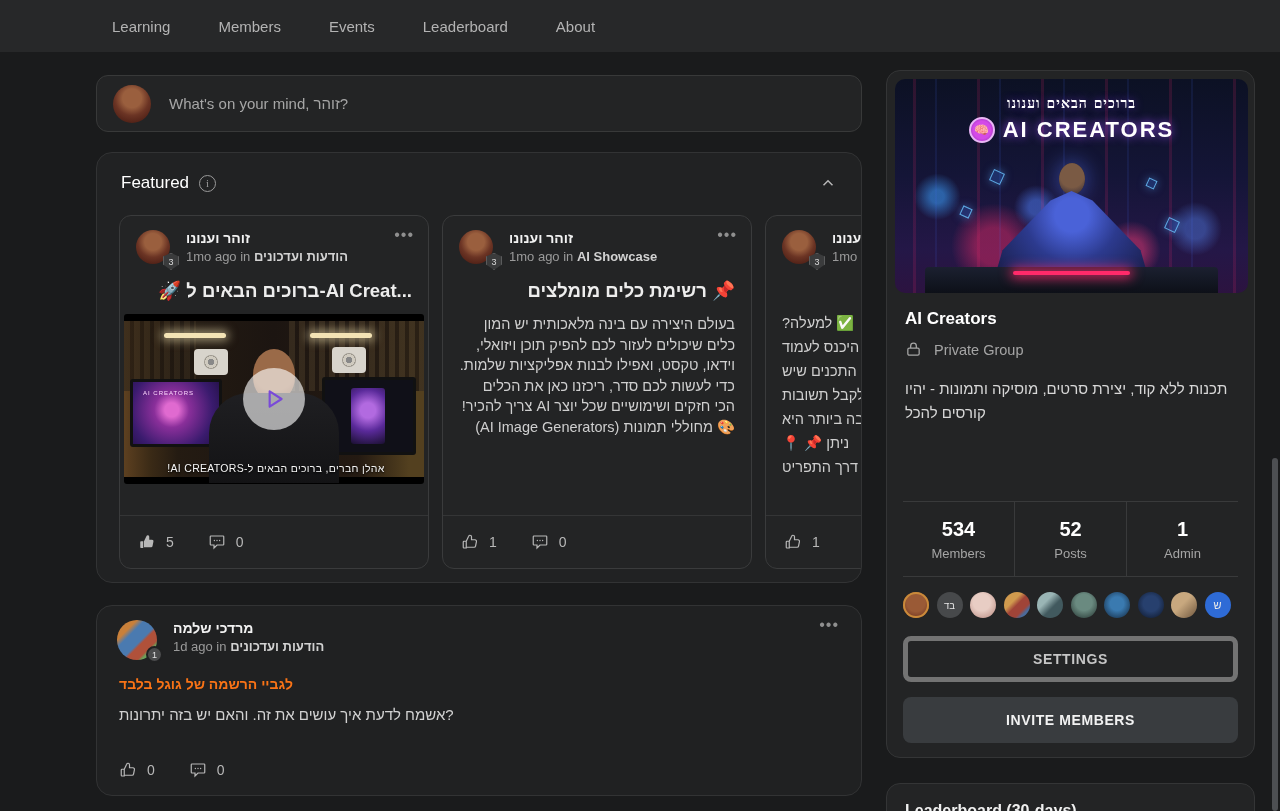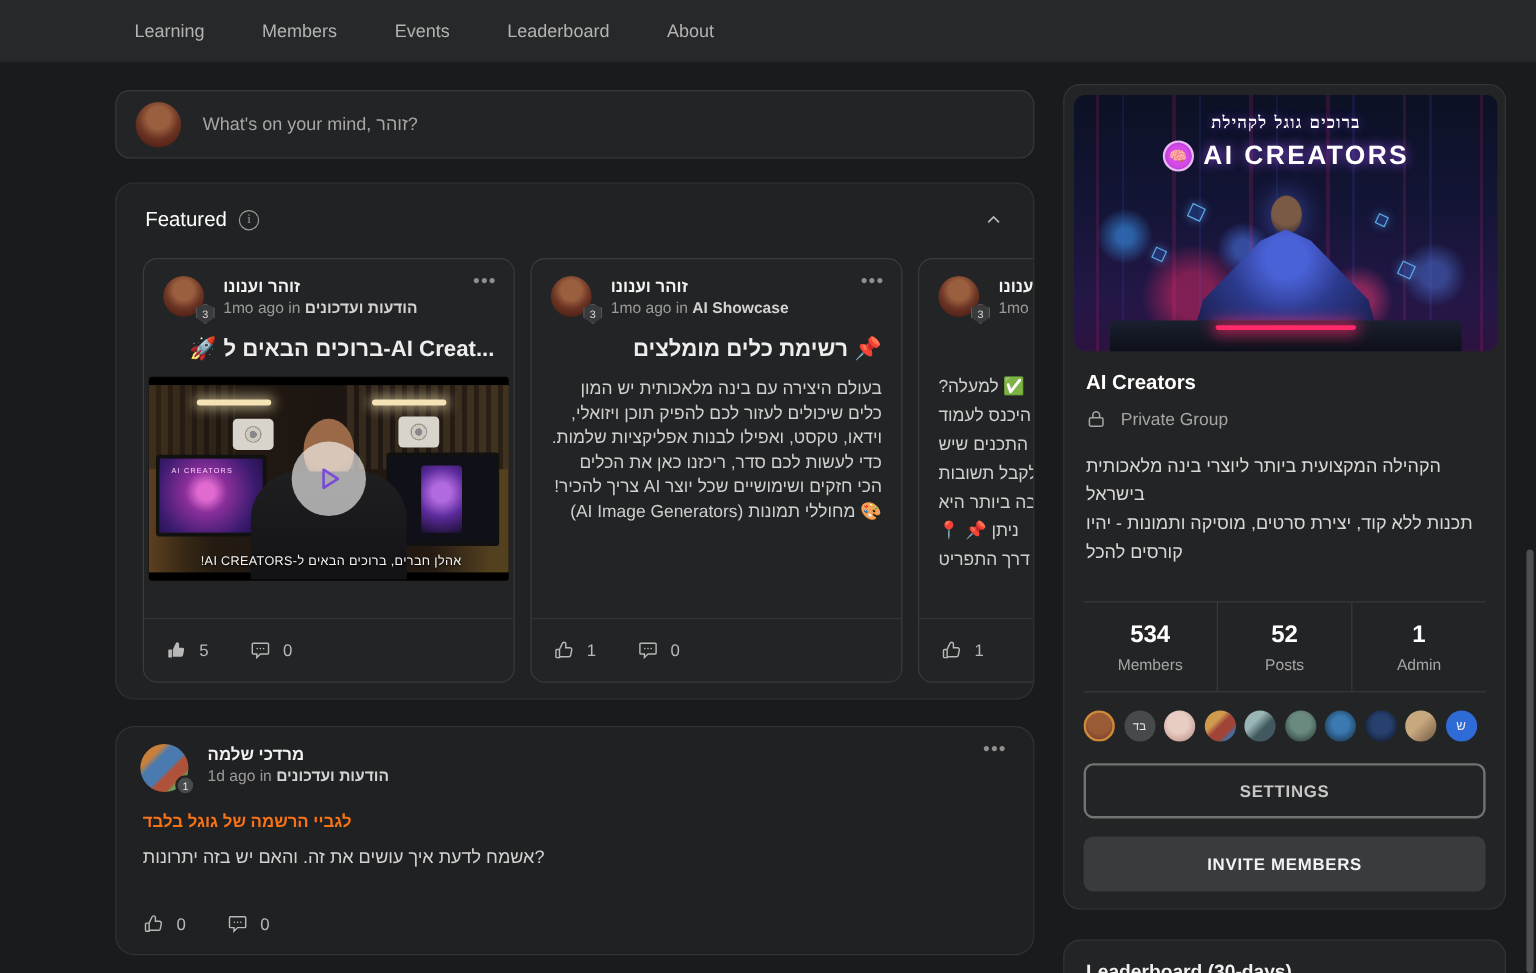--- a/index.html
+++ b/index.html
@@ -115,21 +115,21 @@
   .sa3 { background:radial-gradient(circle at 45% 40%,#e8cdc4 0 40%,#b5857c 100%); }
   .sa4 { background:linear-gradient(135deg,#d09a4e 0 35%,#a04438 50% 70%,#4a6a9a 80%); }
   .sa5 { background:linear-gradient(135deg,#9ab5b5 0 35%,#41595e 60% 100%); }
   .sa6 { background:radial-gradient(circle at 50% 40%,#6a8a80 0 40%,#22312e 100%); }
   .sa7 { background:radial-gradient(circle at 50% 45%,#3a7ab0 0 35%,#122439 100%); }
   .sa8 { background:radial-gradient(circle at 50% 45%,#27406e 0 40%,#0c1424 100%); }
   .sa9 { background:linear-gradient(135deg,#c8a87f 0 45%,#6e563e 100%); }
   .sa10 { background:#2e6bd6; font-size:11px; }
 
   .btn { position:absolute; left:16px; right:16px; height:46px; border-radius:8px; display:flex; align-items:center; justify-content:center; font-size:14px; font-weight:700; letter-spacing:.6px; cursor:pointer; }
-  .btn-settings { top:565px; border:2px solid #737373; color:#c6c6c6; background:transparent; }
+  .btn-settings { top:565px; border:5px solid #737373; color:#c6c6c6; background:transparent; }
   .btn-invite { top:626px; background:#393c3f; color:#f2f2f2; }
 
   .lb-card { position:absolute; top:713px; left:0; width:369px; height:98px; }
   .lb-title { padding:18px 18px 0 18px; font-size:16px; font-weight:700; color:#f0f0f0; }
 
   .scrollbar-thumb { position:absolute; right:2px; top:458px; width:6px; height:353px; border-radius:3px; background:#4d4f52; }
 
   svg { display:block; }
 </style>
 </head>
@@ -308,39 +308,38 @@
     <div class="cover">
       <div class="streaks"></div>
       <div class="cube" style="left:96px;top:92px;"></div>
       <div class="cube" style="left:66px;top:128px;width:10px;height:10px;"></div>
       <div class="cube" style="right:92px;top:100px;width:9px;height:9px;"></div>
       <div class="cube" style="right:70px;top:140px;"></div>
       <div class="cov-fig-head"></div>
       <div class="cov-fig-body"></div>
       <div class="cov-desk"></div>
       <div class="cov-kb"></div>
-      <div class="cover-welcome">ברוכים גוגל לקהילת</div>
+      <div class="cover-welcome">ברוכים הבאים וענונו</div>
       <div class="cover-brandrow">
         <div class="brain-badge">🧠</div>
         <div class="cover-brand">AI CREATORS</div>
       </div>
     </div>
 
     <div class="group-name">AI Creators</div>
 
     <div class="privacy">
       <svg width="17" height="17" viewBox="0 0 24 24" fill="none" stroke="#a5a5a5" stroke-width="1.8">
           <rect x="4" y="10" width="16" height="10" rx="2"></rect>
           <path d="M8 10V7a4 4 0 0 1 8 0v3"></path>
         </svg>
       <span>Private Group</span>
     </div>
 
     <div class="desc">
-      <div>הקהילה המקצועית ביותר ליוצרי בינה מלאכותית בישראל</div>
       <div>תכנות ללא קוד, יצירת סרטים, מוסיקה ותמונות - יהיו קורסים להכל</div>
     </div>
 
     <div class="stat-divider-top"></div>
     <div class="stats">
       <div class="stat">
         <div class="stat-val">534</div>
         <div class="stat-lbl">Members</div>
       </div>
       <div class="stat">

